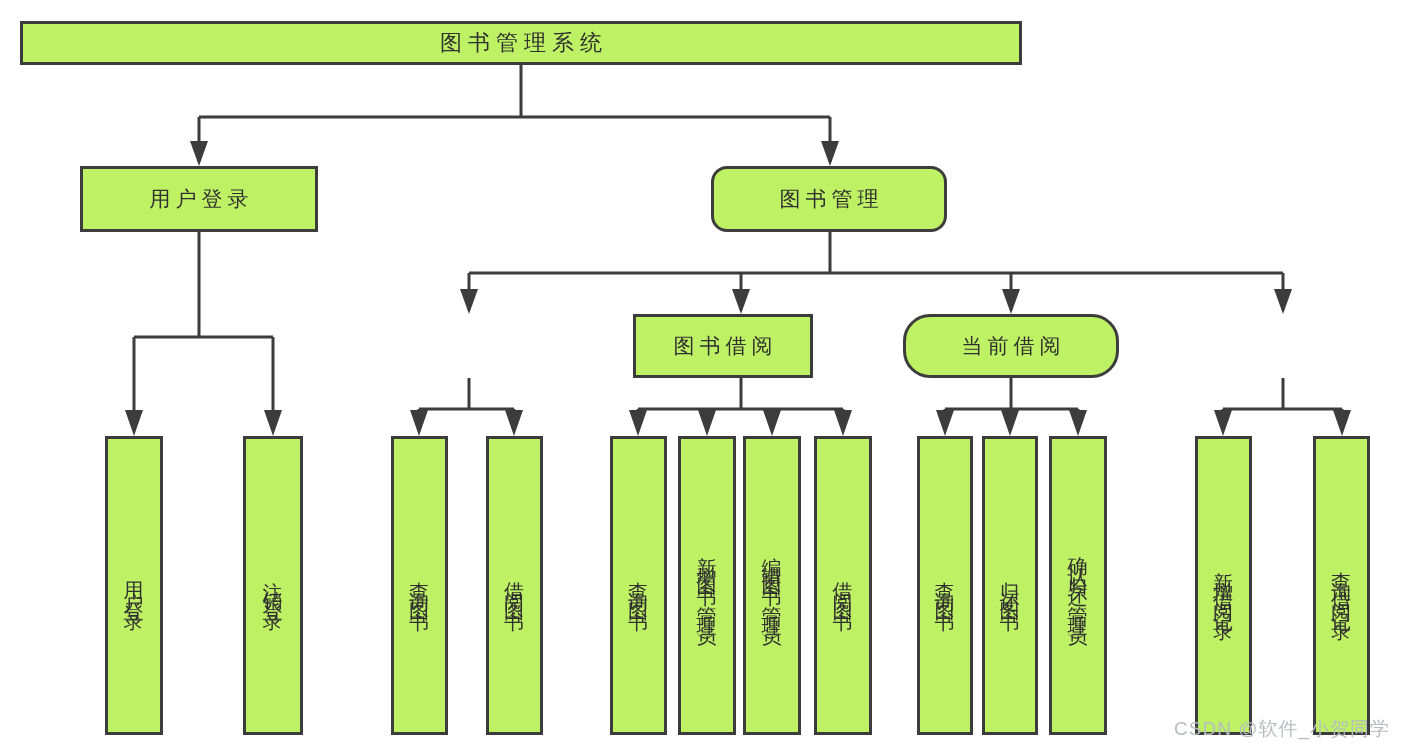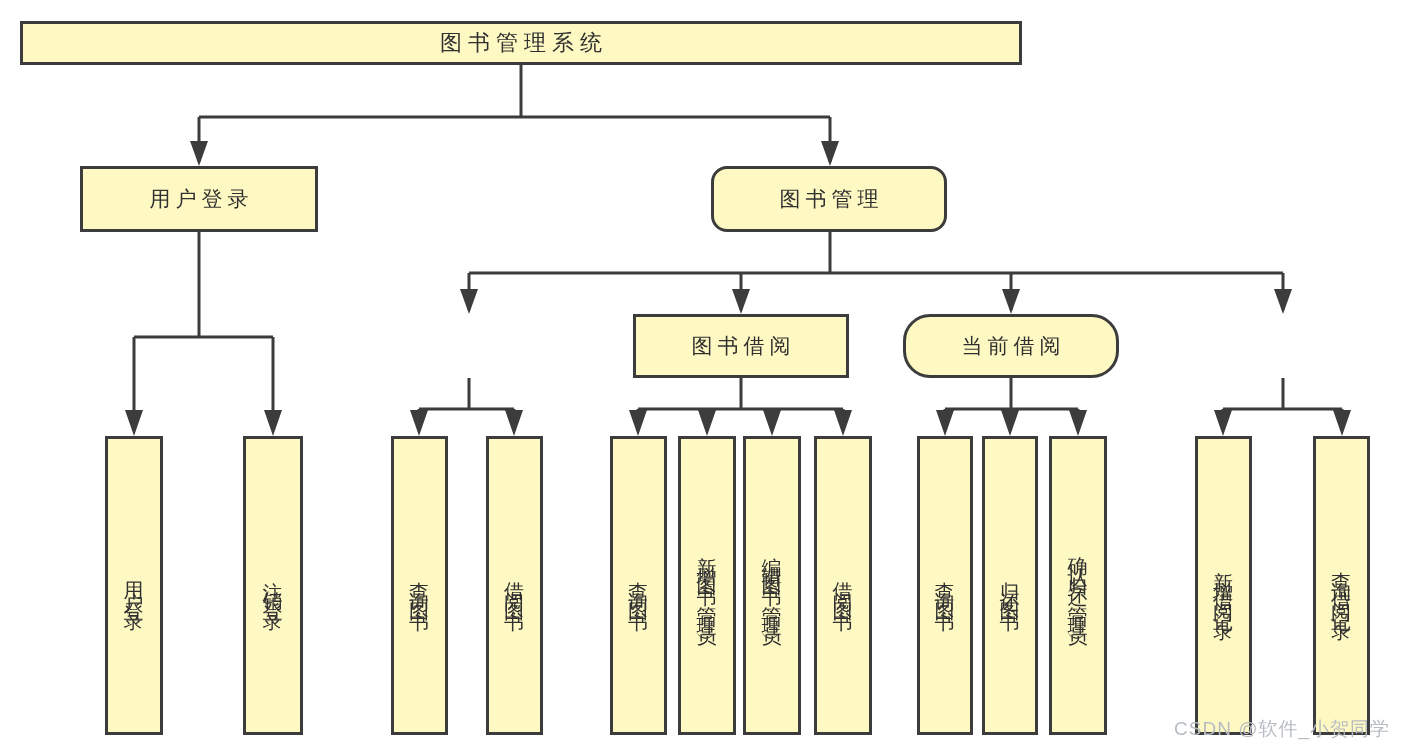--- a/index.html
+++ b/index.html
@@ -12,21 +12,21 @@
     font-family: "Liberation Sans", sans-serif;
     overflow: hidden;
   }
   .connectors {
     position: absolute;
     left: 0; top: 0;
     width: 1405px; height: 747px;
   }
   .node, .leaf {
     position: absolute;
-    background: #fef9c3;
+    background: #bef264;
     border: 3px solid #3c3c3c;
     display: flex;
     align-items: center;
     justify-content: center;
     color: #303030;
   }
   .node {
     font-size: 21px;
     letter-spacing: 5px;
     text-indent: 5px;
@@ -90,21 +90,21 @@
         M1214 410 L1232 410 L1223 436 Z
         M1333 410 L1351 410 L1342 436 Z"></path>
     </g>
   </svg>
 
   <div class="node root" style="left:20px; top:21px; width:1002px; height:44px;">图书管理系统</div>
 
   <div class="node" style="left:80px; top:166px; width:238px; height:66px;">用户登录</div>
   <div class="node" style="left:711px; top:166px; width:236px; height:66px;border-radius:16px;">图书管理</div>
 
-  <div class="node" style="left:633px; top:314px; width:216px; height:64px;">图书借阅</div>
+  <div class="node" style="left:633px; top:314px; width:180px; height:64px;">图书借阅</div>
   <div class="node" style="left:903px; top:314px; width:216px; height:64px;border-radius:27px;">当前借阅</div>
 
   <div class="leaf" style="left:105px; top:436px; width:58px; height:299px;">用户登录</div>
   <div class="leaf" style="left:243px; top:436px; width:60px; height:299px;">注销登录</div>
 
   <div class="leaf" style="left:391px; top:436px; width:57px; height:299px;">查询图书</div>
   <div class="leaf" style="left:486px; top:436px; width:57px; height:299px;">借阅图书</div>
 
   <div class="leaf" style="left:610px; top:436px; width:57px; height:299px;">查询图书</div>
   <div class="leaf" style="left:678px; top:436px; width:58px; height:299px;">新增图书（管理员）</div>

